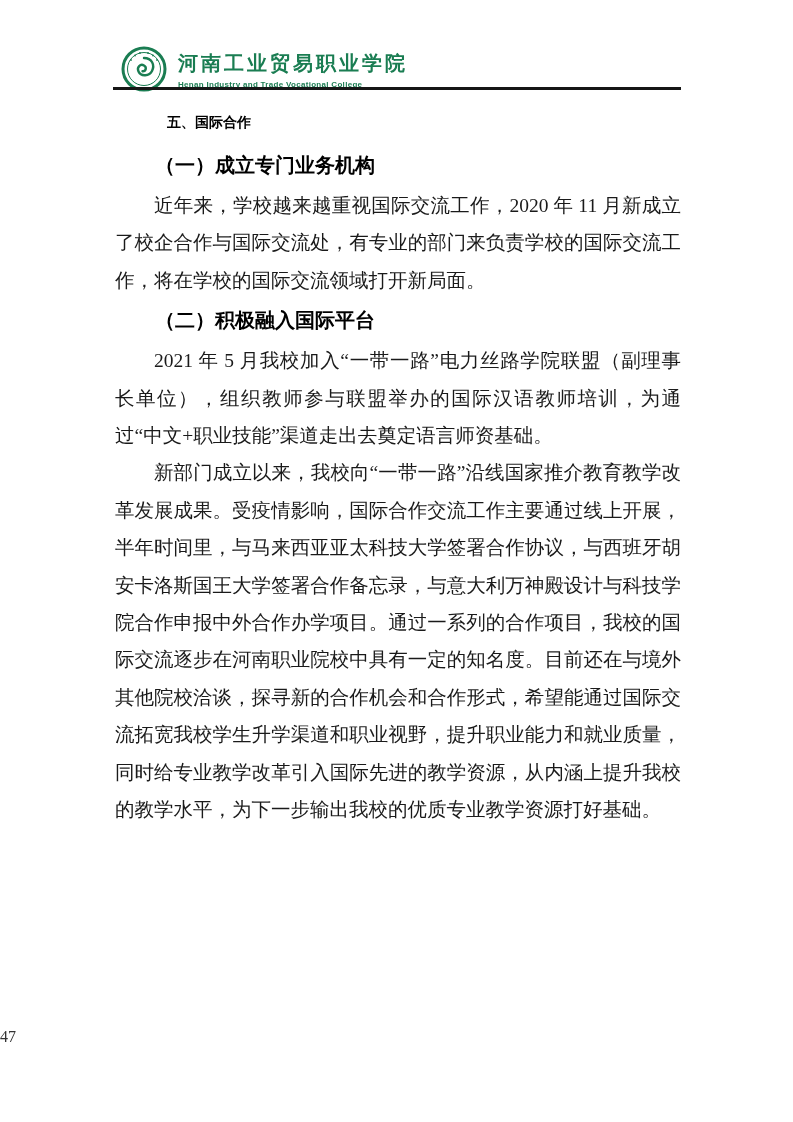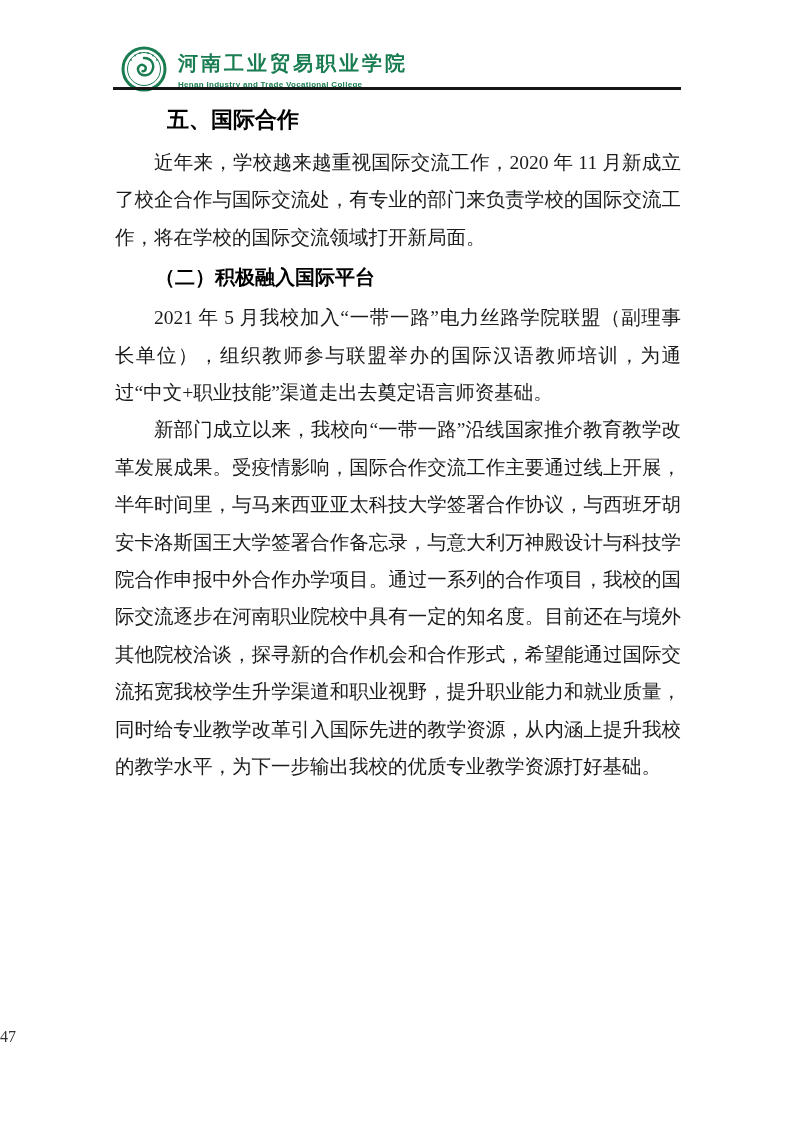--- a/index.html
+++ b/index.html
@@ -31,22 +31,22 @@
   }
   .header-rule{
     position:absolute;left:113px;top:87px;width:568px;height:0;
     border-bottom:3px solid #161616;
   }
   
   .doc{
     position:absolute;left:115px;top:104px;width:566px;
   }
   .chapter-title{
-    font-family:Liberation Mono, monospace;
-    font-size:22px;font-weight:bold;color:#000;
+    font-family:Liberation Sans, sans-serif;
+    font-size:14px;font-weight:bold;color:#000;
     margin:0;padding:0 0 4px 0;text-indent:52px;line-height:36px;
   }
   .sec-heading{
     font-family:"Liberation Serif",serif;
     font-size:20px;font-weight:bold;color:#000;
     margin:0;line-height:43px;text-indent:2em;
   }
   .body-para{
     font-size:19.5px;line-height:37.4px;color:#1a1a1a;
     margin:0;text-indent:2em;text-align:justify;
@@ -83,20 +83,21 @@
       <div class="school-en" style="color:#1a7d52">Henan Industry and Trade Vocational College</div>
     </div>
   </div>
 
   <div class="header-rule"></div>
 
   <div class="doc">
 
     <h1 class="chapter-title">五、国际合作</h1>
 
+    <h2 class="sec-heading">（一）成立专门业务机构</h2>
     <p class="body-para">近年来，学校越来越重视国际交流工作，2020 年 11 月新成立了校企合作与国际交流处，有专业的部门来负责学校的国际交流工作，将在学校的国际交流领域打开新局面。</p>
 
     <h2 class="sec-heading">（二）积极融入国际平台</h2>
     <p class="body-para">2021 年 5 月我校加入“一带一路”电力丝路学院联盟（副理事长单位），组织教师参与联盟举办的国际汉语教师培训，为通过“中文+职业技能”渠道走出去奠定语言师资基础。</p>
 
     <p class="body-para">新部门成立以来，我校向“一带一路”沿线国家推介教育教学改革发展成果。受疫情影响，国际合作交流工作主要通过线上开展，半年时间里，与马来西亚亚太科技大学签署合作协议，与西班牙胡安卡洛斯国王大学签署合作备忘录，与意大利万神殿设计与科技学院合作申报中外合作办学项目。通过一系列的合作项目，我校的国际交流逐步在河南职业院校中具有一定的知名度。目前还在与境外其他院校洽谈，探寻新的合作机会和合作形式，希望能通过国际交流拓宽我校学生升学渠道和职业视野，提升职业能力和就业质量，同时给专业教学改革引入国际先进的教学资源，从内涵上提升我校的教学水平，为下一步输出我校的优质专业教学资源打好基础。</p>
 
   </div>
 
   <div class="pg-footer">

